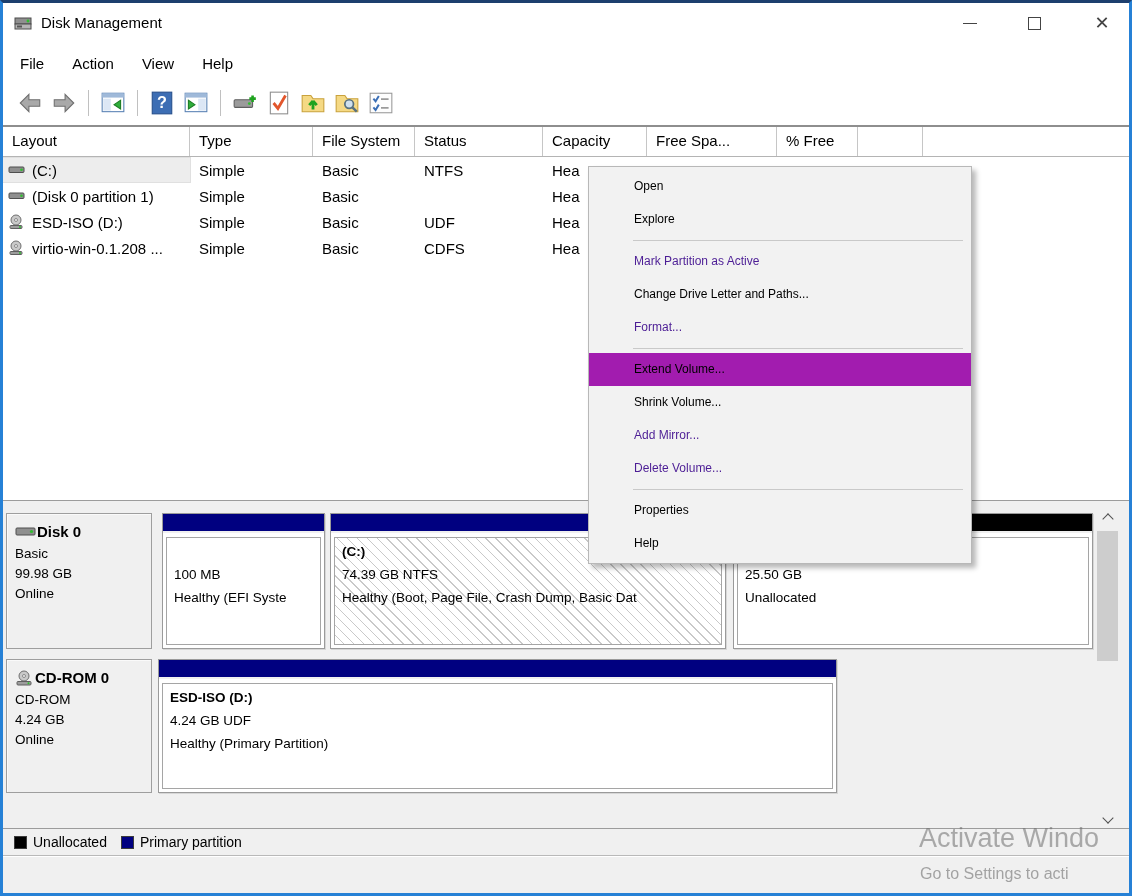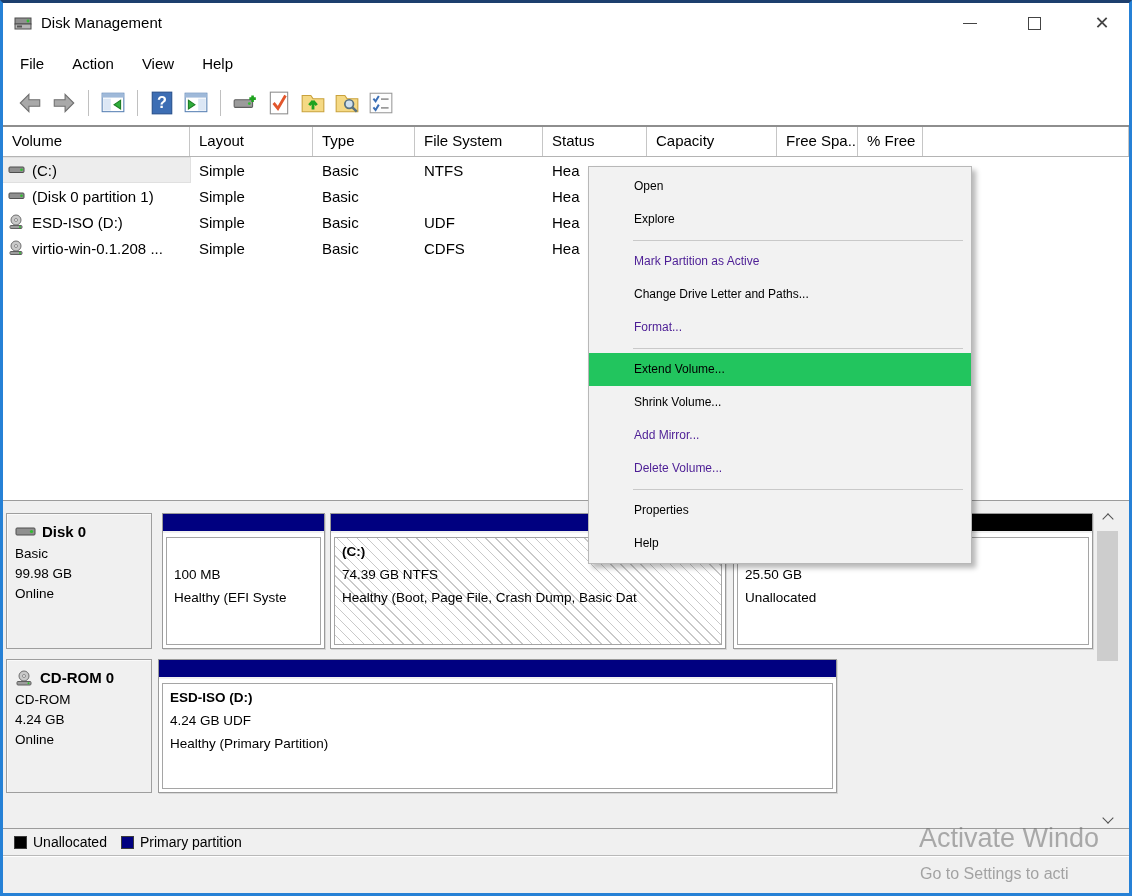--- a/index.html
+++ b/index.html
@@ -33,21 +33,21 @@
   .lv-header{display:grid;grid-template-columns:187px 123px 102px 128px 104px 130px 81px 65px 1fr;height:30px;border-bottom:1px solid #b4b4b4;}
   .lv-header .hcell{font-size:15px;padding:5px 4px 0 9px;border-right:1px solid #c6c6c6;overflow:hidden;white-space:nowrap;}
   .lv-row{display:grid;grid-template-columns:187px 123px 102px 128px 104px 130px 81px 65px 1fr;height:26px;align-items:center;}
   .lv-row .cell{font-size:15px;padding-left:9px;white-space:nowrap;overflow:hidden;}
   .vol-cell{display:flex;align-items:center;gap:6px;padding-left:5px !important;height:24px;}
   .vol-cell.sel{background:#ededed;outline:1px solid #e0e0e0;}
   .vol-icon{width:18px;height:16px;flex:0 0 18px;}
   
   .graphpane{position:absolute;left:0;top:497px;width:1126px;height:328px;background:#f0f0f0;border-top:1px solid #9c9c9c;}
   .disklabel{position:absolute;background:#f0f0f0;border:1px solid #9e9e9e;box-shadow:inset 1px 1px 0 #fafafa;padding:9px 6px 0 8px;}
-  .dl-title{display:flex;align-items:center;gap:5px;font-weight:bold;font-size:15px;margin-bottom:4px;}
+  .dl-title{display:flex;align-items:center;font-weight:bold;font-size:15px;margin-bottom:4px;}
   .dl-line{font-size:13.5px;line-height:20px;}
   .pbox{position:absolute;border:1px solid #9a9a9a;background:#fff;box-shadow:1px 1px 0 #d7d7d7;}
   .pband{height:19px;border-bottom:2px solid #f0f0f0;}
   .pbody{position:absolute;left:3px;right:3px;top:23px;bottom:3px;border:1px solid #a5a5a5;background:#fff;padding:2px 0 0 7px;overflow:hidden;}
   .pbody.hatch{background:repeating-linear-gradient(45deg,#ffffff 0 6px,#c9c9c9 6px 7px);}
   .pline{font-size:13.5px;line-height:23px;height:23px;white-space:nowrap;}
   .pline.b{font-weight:bold;}
   
   .vscroll{position:absolute;left:1093px;top:4px;width:23px;height:326px;background:#f0f0f0;}
   .sbtn{position:absolute;left:0;width:23px;height:23px;display:flex;align-items:center;justify-content:center;background:#f0f0f0;}
@@ -60,21 +60,21 @@
   .leg-item{display:flex;align-items:center;gap:6px;font-size:14px;}
   .leg-sq{width:13px;height:13px;border:1px solid #3c3c3c;}
   
   .statusbar{position:absolute;left:0;top:854px;width:1126px;height:36px;background:#f0f0f0;}
   .watermark1{position:absolute;left:916px;top:820px;font-size:27px;color:rgba(110,110,110,0.55);white-space:nowrap;}
   .watermark2{position:absolute;left:917px;top:862px;font-size:16px;color:rgba(110,110,110,0.6);white-space:nowrap;text-align:right;}
   
   .ctxmenu{position:absolute;left:585px;top:163px;width:384px;background:#f2f2f2;border:1px solid #b8b8b8;box-shadow:4px 4px 5px rgba(0,0,0,0.28);padding:3px 0;z-index:50;}
   .mi{height:33px;line-height:33px;padding-left:45px;font-size:12px;white-space:nowrap;cursor:default;}
   .mi.disabled{color:#4c1d95;}
-  .mi.hl{background:#22c55e;}
+  .mi.hl{background:#a21caf;}
   .msep{height:1px;background:#c9c9c9;margin:4px 8px 4px 44px;}
 </style>
 </head>
 <body>
 
 <div class="window">
 
   <div class="titlebar">
     <svg class="title-icon" viewBox="0 0 20 20">
       <rect x="1" y="4" width="16" height="6" fill="#8f8f8f" stroke="#4d4d4d"></rect>
@@ -168,21 +168,20 @@
           <rect x="2" y="3" width="20" height="18" fill="#fdfdfd" stroke="#9a9a9a"></rect>
           <path d="M5 8 L7 10.5 L10 5.5" fill="none" stroke="#3a6eb5" stroke-width="1.8"></path>
           <path d="M5 16 L7 18.5 L10 13.5" fill="none" stroke="#3a6eb5" stroke-width="1.8"></path>
           <path d="M12 8.5 H19 M12 16.5 H19" stroke="#9a9a9a" stroke-width="1.6"></path>
         </svg>
     </span>
   </div>
 
   <div class="listview">
     <div class="lv-header">
-      <div class="hcell">Volume</div>
       <div class="hcell">Layout</div>
       <div class="hcell">Type</div>
       <div class="hcell">File System</div>
       <div class="hcell">Status</div>
       <div class="hcell">Capacity</div>
       <div class="hcell">Free Spa...</div>
       <div class="hcell">% Free</div>
       <div class="hcell"></div>
     </div>
 

